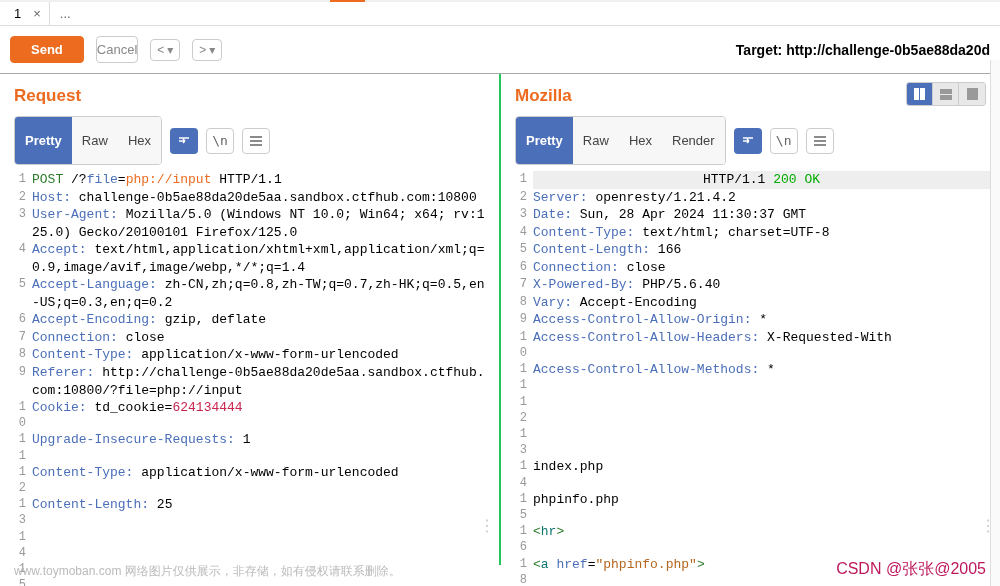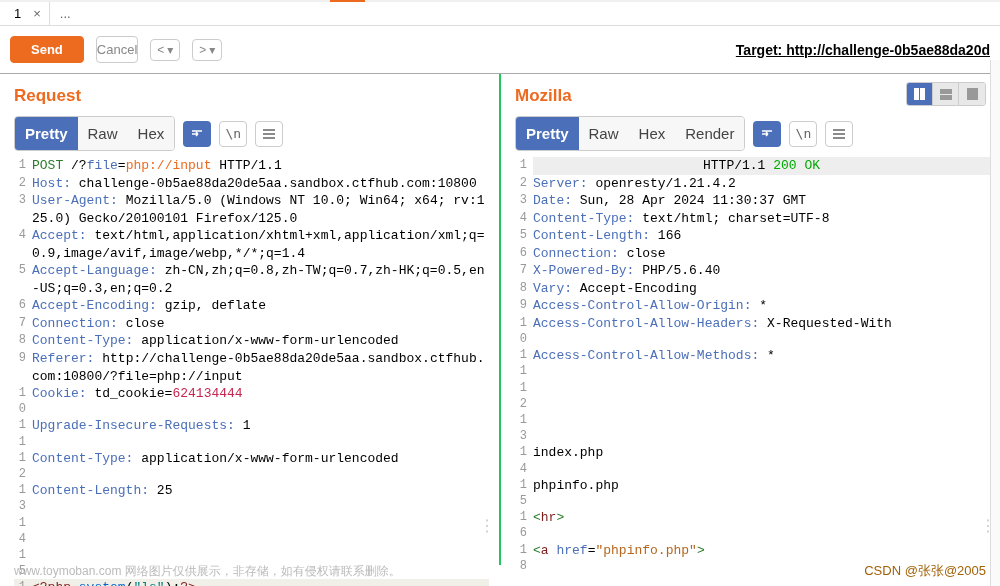--- a/index.html
+++ b/index.html
@@ -13,32 +13,32 @@
     .tab-num { padding: 0 6px; }
     .tab-close { cursor: pointer; color: #666; }
     .tab-ellipsis { padding: 0 10px; color: #666; }
     
     .action-bar { display: flex; align-items: center; padding: 10px; gap: 12px; border-bottom: 1.5px solid #aaa; }
     .btn { padding: 5px 0; border-radius: 4px; border: 1px solid #ccc; cursor: pointer; font-size: 13px; background: #fff; }
     .btn-send { background: #ec6b1f; color: #fff; border: 1px solid #ec6b1f; font-weight: bold; padding: 5px 20px; }
     .btn-cancel { color: #888; }
     .nav-group { display: flex; align-items: center; gap: 3px; border: 1px solid #ccc; border-radius: 4px; padding: 3px 6px; }
     .nav-arrow { color: #888; font-size: 12px; }
-    .target { margin-left: auto; font-weight: bold; font-size: 14px; text-decoration: underline; }
+    .target { margin-left: auto; font-weight: bold; font-size: 14px; }
     
     .main { display: flex; height: calc(100% - 95px); }
     .panel { flex: 1; padding: 12px 10px 0 14px; position: relative; }
     .panel-left { border-right: 2px solid #22c55e; }
     
     .panel-header { display: flex; align-items: center; margin-bottom: 10px; }
     .panel-title { color: #ec6b1f; font-weight: bold; font-size: 17px; }
     
     .panel-toolbar { display: flex; align-items: center; gap: 8px; margin-bottom: 6px; }
     .view-tabs { display: flex; border: 1px solid #ccc; border-radius: 4px; overflow: hidden; }
-    .view-tab { padding: 8px 10px; font-size: 15px; cursor: pointer; background: #f7f7f7; color: #444; }
+    .view-tab { padding: 16px 10px; font-size: 13px; cursor: pointer; background: #f7f7f7; color: #444; }
     .view-tab.active { background: #4b6fb8; color: #fff; font-weight: bold; }
     .tb-btn { width: 28px; height: 26px; display: flex; align-items: center; justify-content: center; border-radius: 4px; cursor: pointer; }
     .tb-btn.filled { background: #4b6fb8; color: #fff; }
     .tb-btn.outlined { border: 1px solid #ccc; color: #666; }
     
     .layout-toggles { position: absolute; top: 8px; right: 14px; display: flex; border: 1px solid #ccc; border-radius: 3px; overflow: hidden; }
     .lt { width: 26px; height: 22px; display: flex; align-items: center; justify-content: center; background: #e8e8e8; cursor: pointer; border-right: 1px solid #ccc; }
     .lt:last-child { border-right: none; }
     .lt.active { background: #4b6fb8; }
     .lt-icon { display: flex; gap: 1px; }
@@ -51,29 +51,29 @@
     .ln { width: 18px; text-align: right; color: #999; flex-shrink: 0; padding-right: 6px; user-select: none; font-size: 12px; }
     .lc { flex: 1; }
     .hl-method { color: #2a7a2a; }
     .hl-param { color: #4b6fb8; }
     .hl-proto { color: #ec6b1f; }
     .hl-header { color: #4b6fb8; }
     .hl-num { color: #c7254e; }
     .hl-status { color: #0a0; }
     .hl-tag { color: #2a7a2a; }
     .hl-str { color: #b5651d; }
-    .hl-php { color: #7f1d1d; }
+    .hl-php { color: #0f766e; }
     .hl-func { color: #0066cc; }
     .hl-phpstr { color: #008080; }
     .line-hl { background: #f0f0e8; }
     
     .drag-handle { position: absolute; right: 4px; bottom: 30px; color: #ccc; font-size: 16px; }
     
     .watermark { position: absolute; bottom: 6px; left: 14px; color: #bbb; font-size: 12px; }
-    .attribution { position: absolute; bottom: 6px; right: 14px; color: #a16207; font-size: 13px; }
+    .attribution { position: absolute; bottom: 6px; right: 14px; color: #be185d; font-size: 16px; }
     
     .right-edge { position: absolute; right: 0; top: 60px; bottom: 0; width: 10px; border-left: 1px solid #ddd; background: #fafafa; }
   </style>
 </head>
 <body>
 
 <div class="top-border"></div>
 <div class="top-accent"></div>
 
 <div class="tabs-bar">

